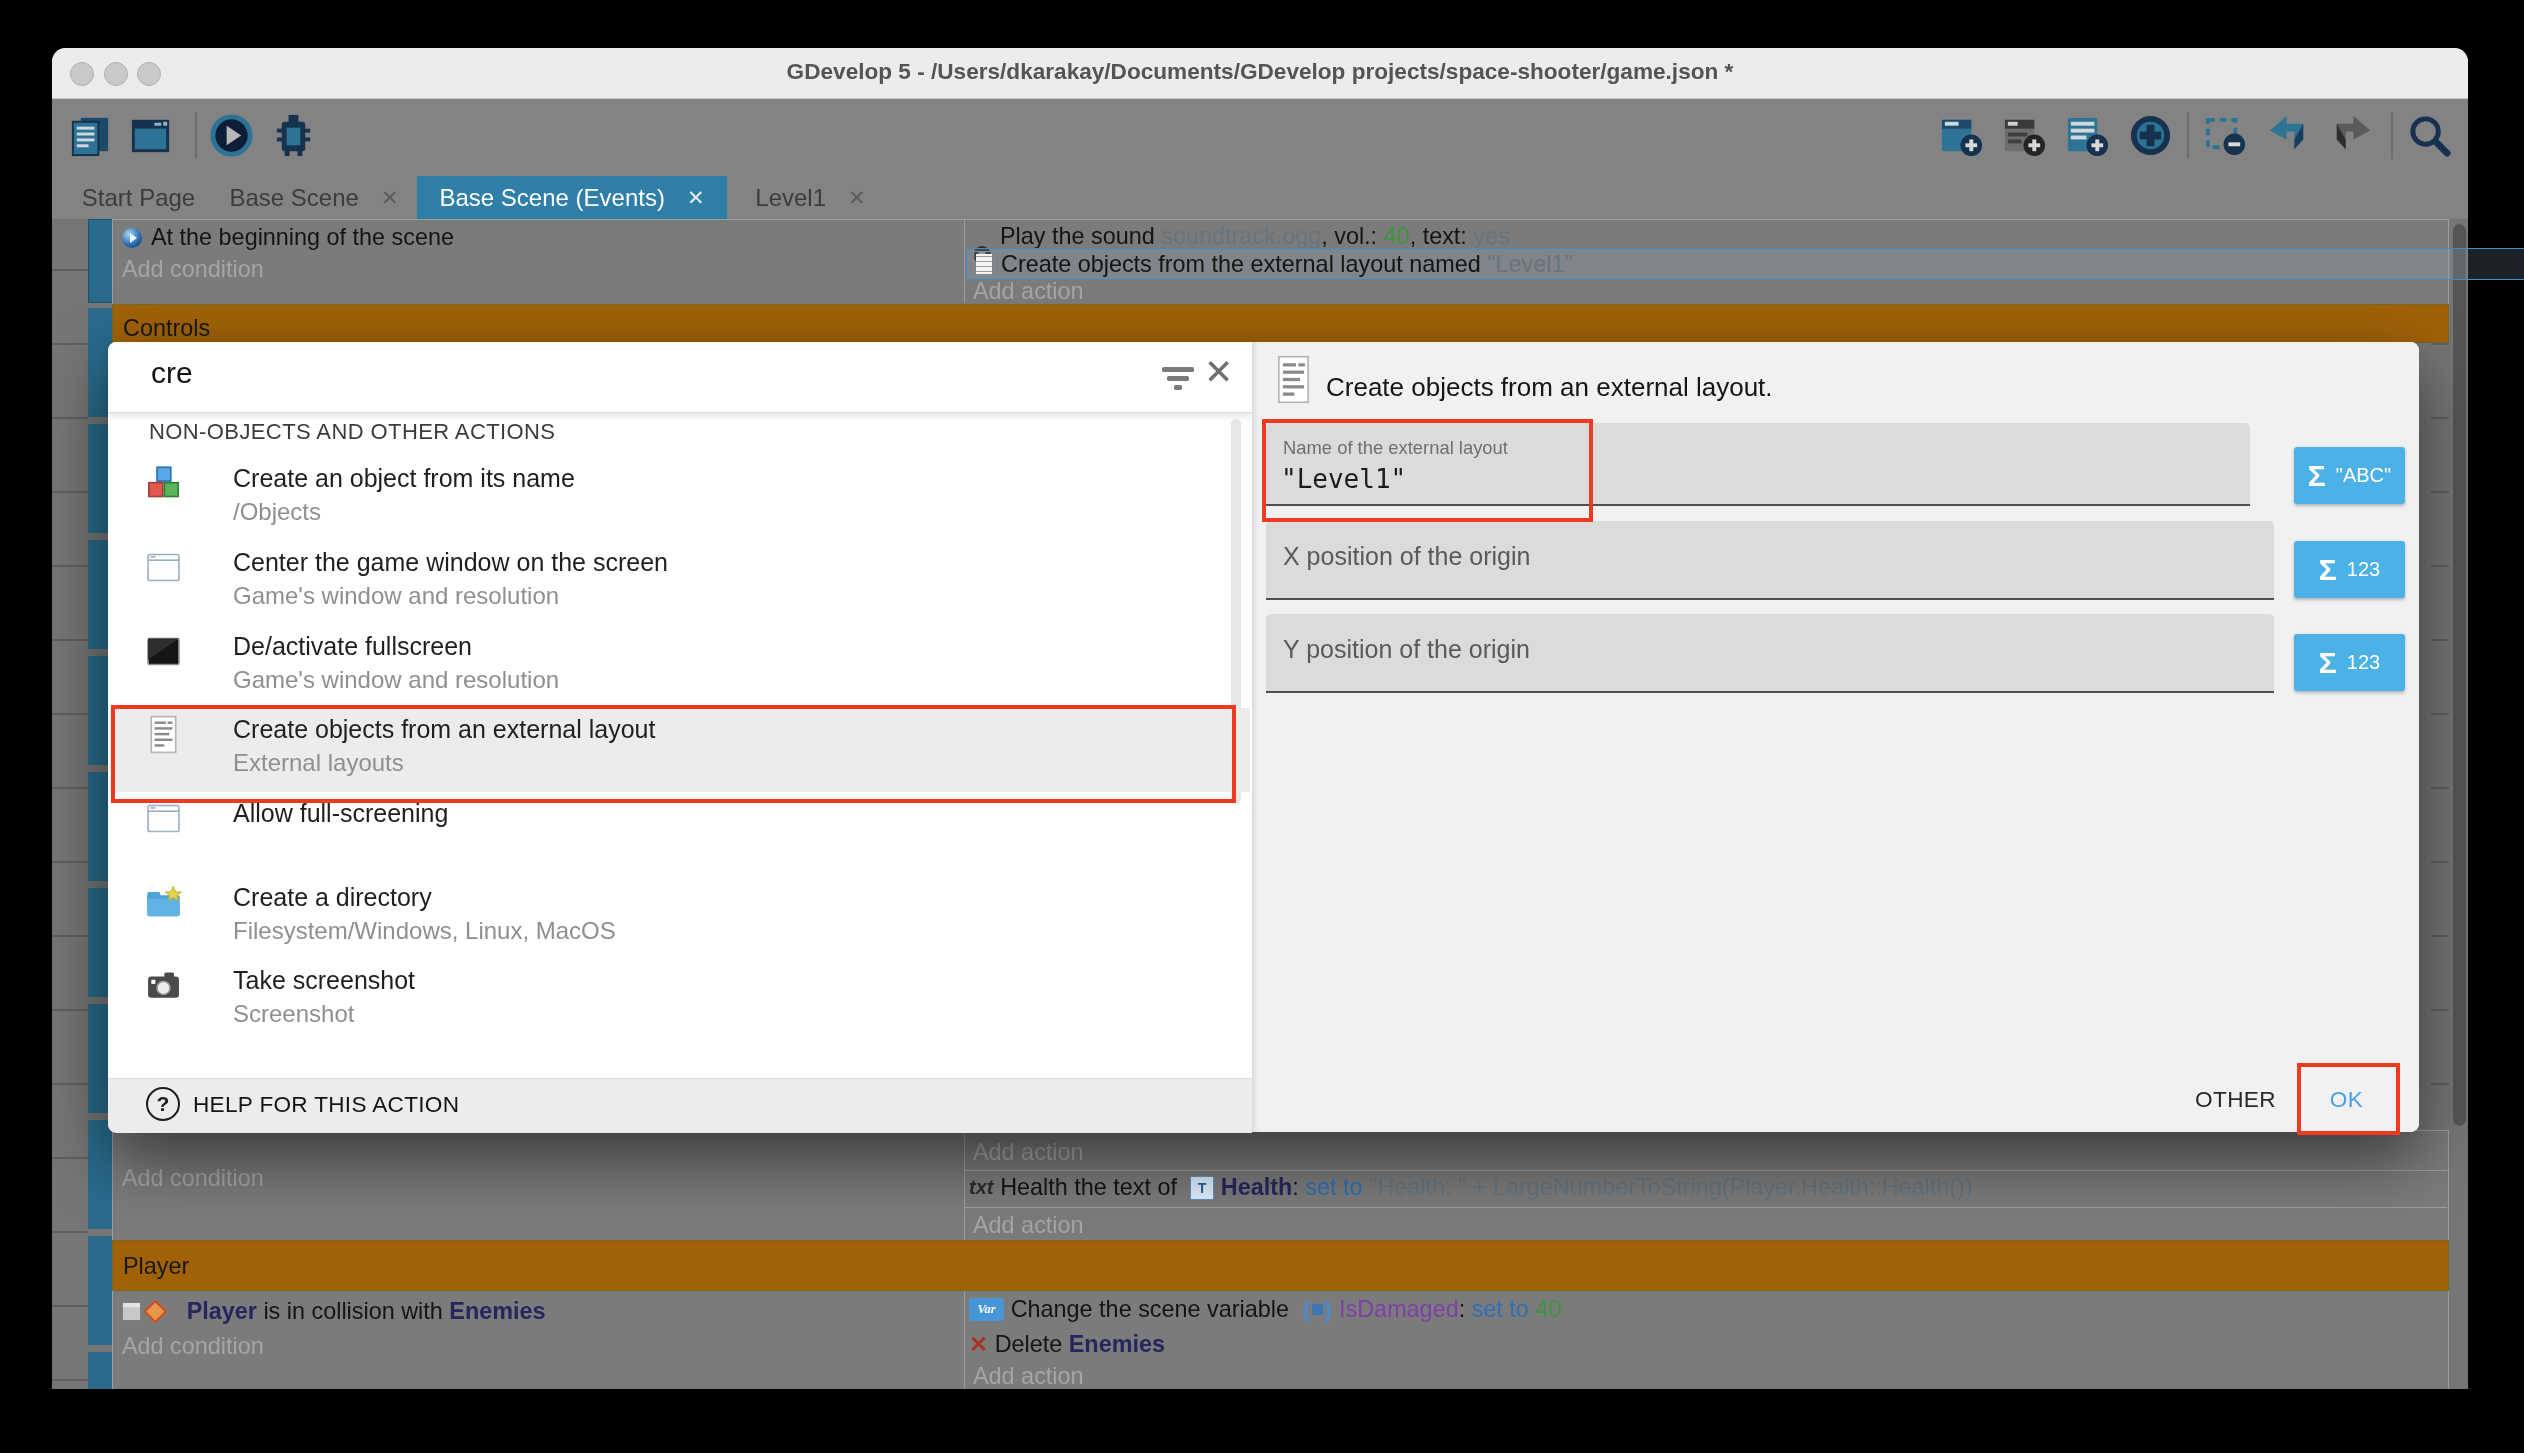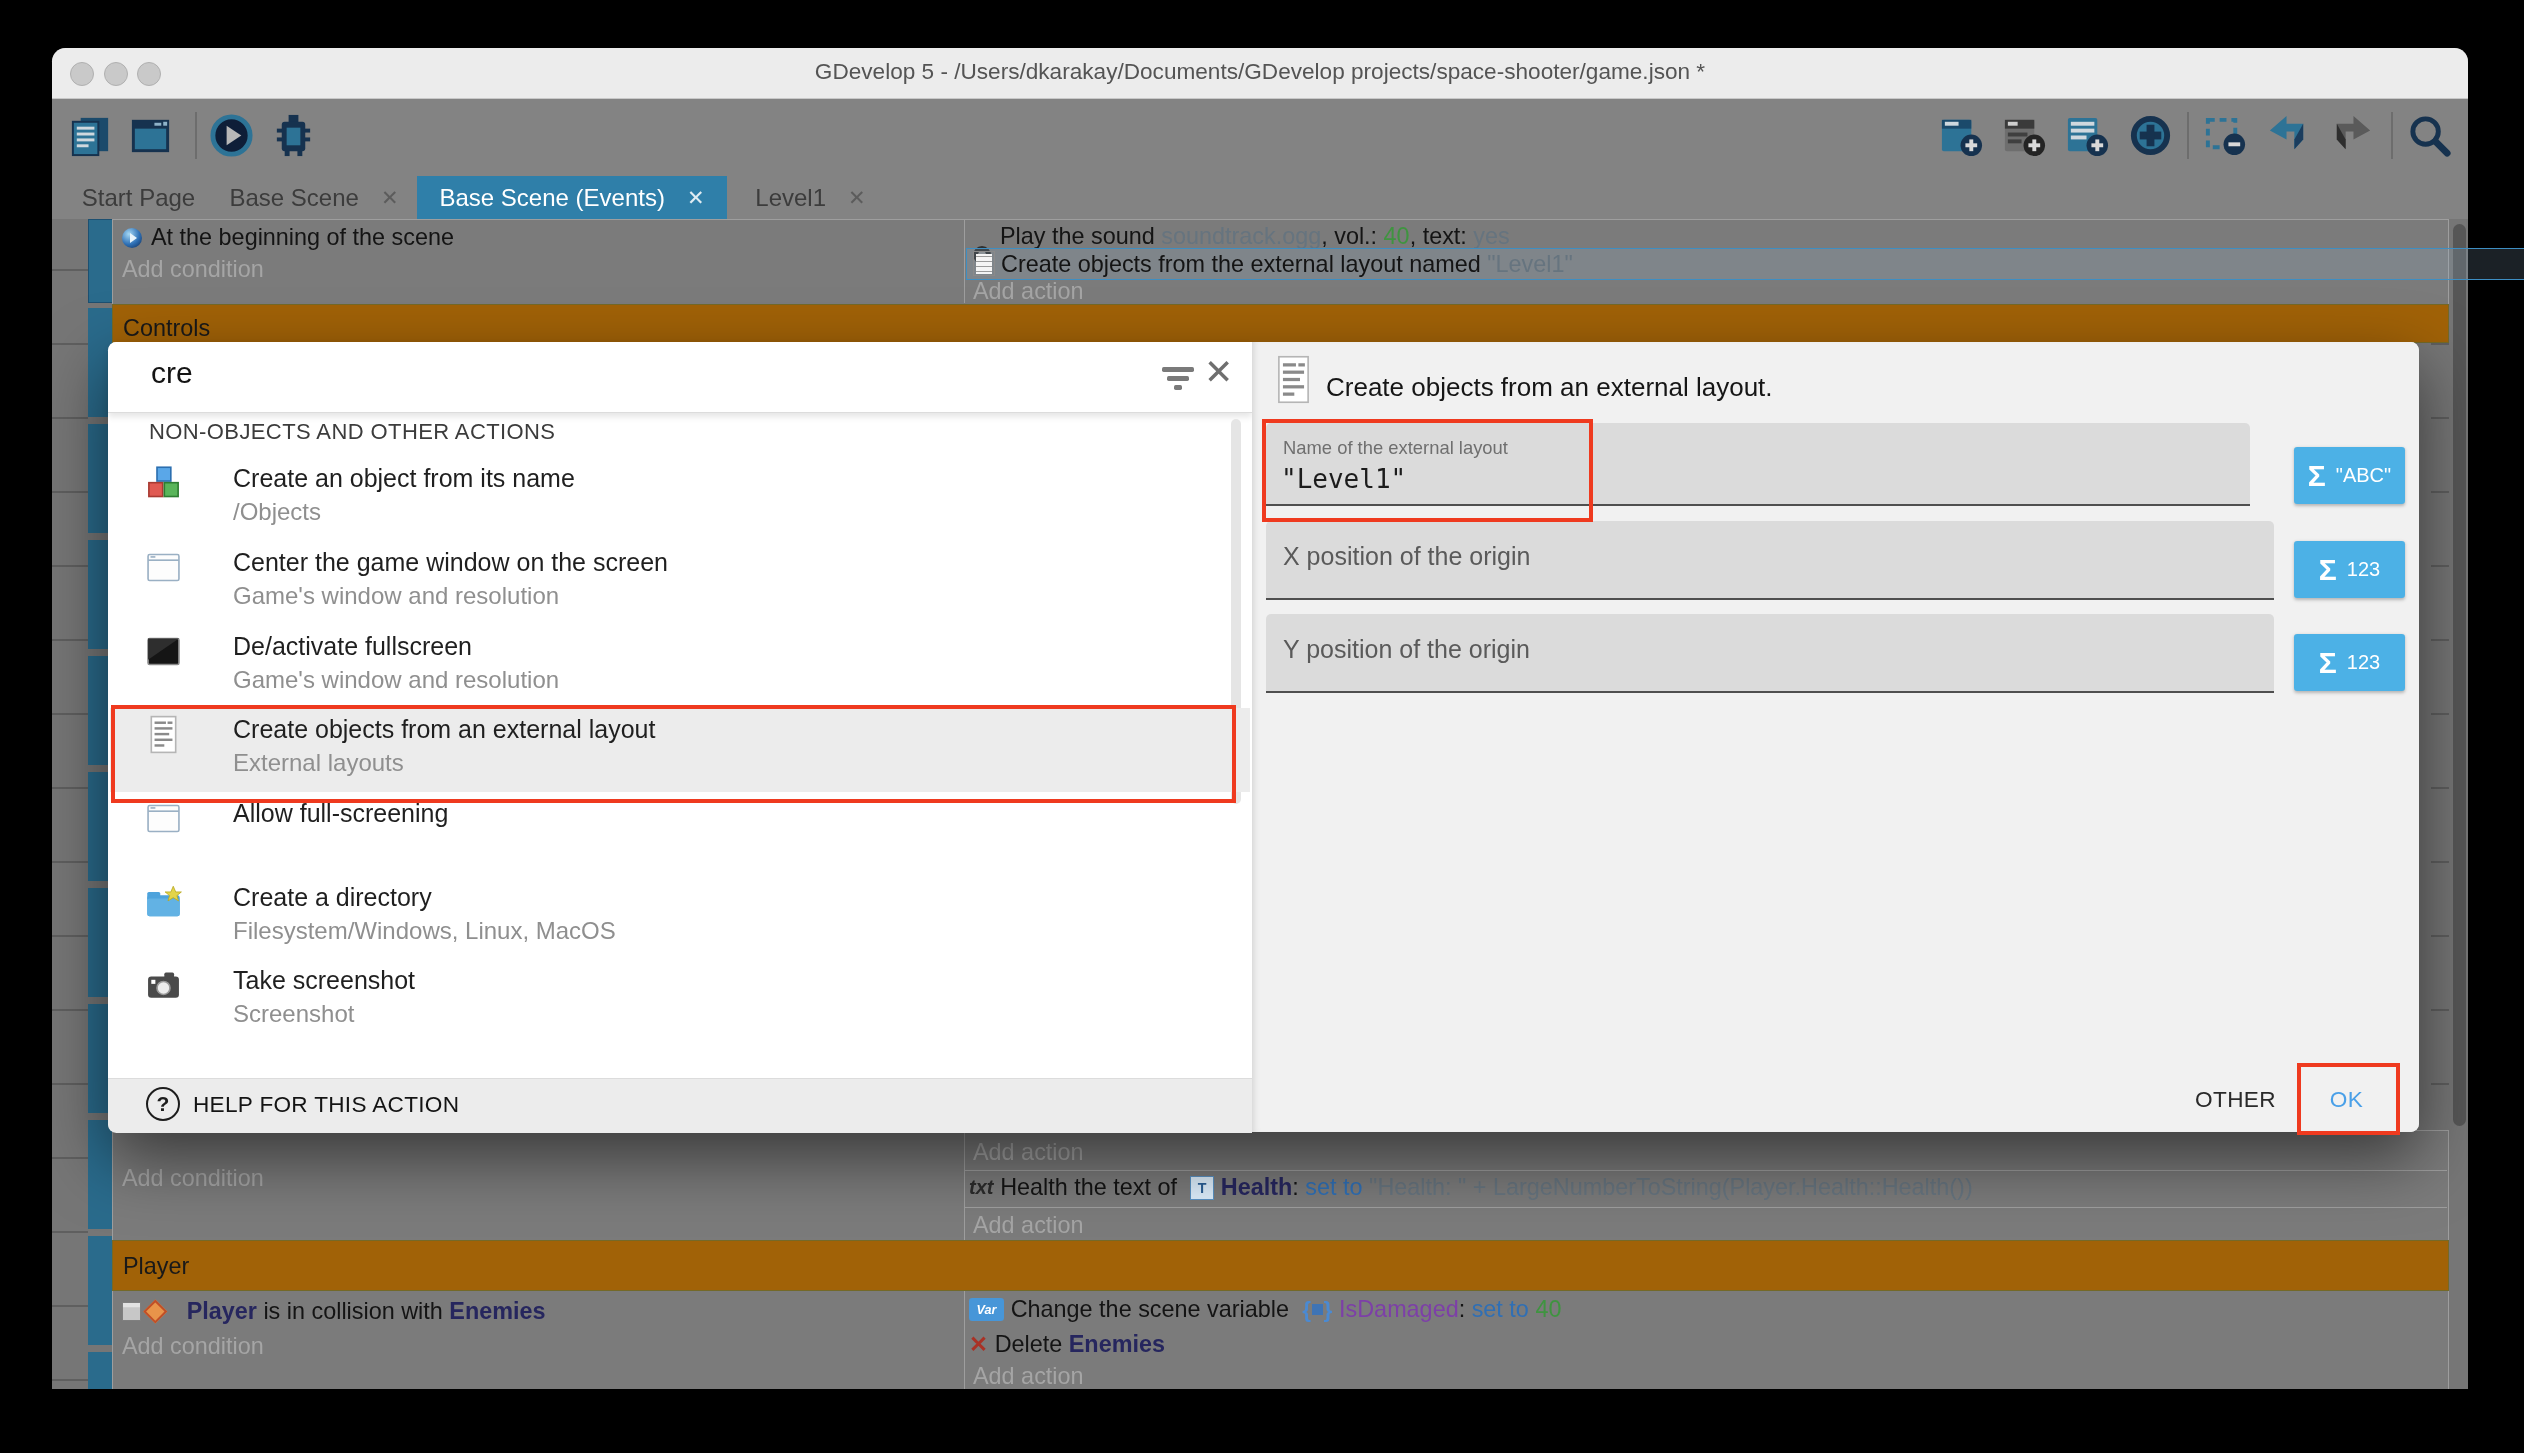--- a/index.html
+++ b/index.html
@@ -5,21 +5,21 @@
   html,body{margin:0;padding:0;background:#000;}
   body{width:2525px;height:1453px;position:relative;overflow:hidden;
        font-family:"Liberation Sans",sans-serif;-webkit-font-smoothing:antialiased;}
   .abs{position:absolute;}
   
   .win-bg{left:52px;top:48px;width:2416px;height:1341px;background:#767676;
           border-radius:13.4px 13.4px 10px 10px;box-shadow:0 33px 100px rgba(0,0,0,.85);}
   .titlebar{left:52px;top:48px;width:2416px;height:50px;background:#ececec;
             border-radius:13.4px 13.4px 0 0;border-bottom:0.8px solid #c8c8c8;}
   .light{top:62px;width:22px;height:22px;border-radius:50%;background:#c9c9c9;border:0.8px solid #b0b0b0;}
-  .title-text{left:52px;top:59px;width:2416px;text-align:center;font-size:22.6px;font-weight:400;color:#545454;}
+  .title-text{left:52px;top:59px;width:2416px;text-align:center;font-size:22.6px;font-weight:700;color:#545454;}
   .bars{left:52px;top:99px;width:2416px;height:121px;background:#838383;}
   .tbsep{top:112px;width:1.7px;height:47px;background:#6d6d6d;}
   .ticon{top:112px;width:47px;height:47px;cursor:pointer;}
   
   .tab{top:176px;height:44px;display:flex;align-items:center;justify-content:center;gap:22px;
        font-size:24px;color:#3c3c3c;cursor:pointer;}
   .tab .x{font-size:21px;color:#5c5c5c;}
   .tab.active{background:#2f7fa9;color:#fff;}
   .tab.active .x{color:rgba(255,255,255,.85);}
   
@@ -46,21 +46,21 @@
   .orb:after{content:"";position:absolute;left:7.5px;top:5px;border-left:7.5px solid #e8f4fb;
              border-top:5px solid transparent;border-bottom:5px solid transparent;}
   .spk{width:18.4px;height:18.4px;border-radius:50%;background:#2e2e2e;position:relative;}
   .spk:after{content:"";position:absolute;left:5px;top:5px;width:8.4px;height:8.4px;border-radius:50%;background:#8a8a8a;}
   .mini-doc{width:16.7px;height:22px;background:#f4f4f4;border:0.8px solid #8a8a8a;
             background-image:repeating-linear-gradient(to bottom,transparent 0 3.3px,#9a9a9a 3.3px 5px);background-clip:content-box;padding:1.7px;}
   .txticon{font-size:20px;font-style:italic;font-weight:bold;color:#2b2b2b;}
   .tbox{width:22px;height:22px;background:#ddeefc;border:1.7px solid #5b93c4;color:#2a5f96;
         font-size:14.2px;font-weight:bold;display:flex;align-items:center;justify-content:center;}
   .varbadge{width:35px;height:22.6px;border-radius:3.3px;background:#4796d8;color:#fff;
-            font-size:12.6px;font-style:italic;font-weight:bold;display:flex;align-items:center;justify-content:center;}
+            font-size:12.6px;font-style:italic;font-weight:bold;display:flex;align-items:center;justify-content:center;font-family:Liberation Serif, serif;}
   .brace{color:#4b8ad2;font-size:22.6px;font-weight:bold;display:inline-flex;align-items:center;}
   .brace i{width:11px;height:11px;background:#3f74b5;display:inline-block;margin:0 0.8px;}
   .delx{color:#a93226;font-size:22.6px;font-weight:bold;}
   .cube3d{width:16.7px;height:16.7px;background:#c7c7c7;border:0.8px solid #7f7f7f;box-shadow:inset 0 4.2px 0 #e2e2e2;}
   .diam{width:12.6px;height:12.6px;background:#e8944a;border:2.5px solid #bf4f28;transform:rotate(45deg);}
   .flexrow{display:flex;align-items:center;gap:6.7px;}
   .sbar{left:2453px;top:224px;width:12.6px;height:902px;background:#565656;border-radius:6.7px;cursor:pointer;}
   
   .dlg-bg{left:108px;top:342px;width:2311px;height:790px;background:#f1f1f1;border-radius:8.4px;
           box-shadow:0 25px 67px rgba(0,0,0,.55);}

